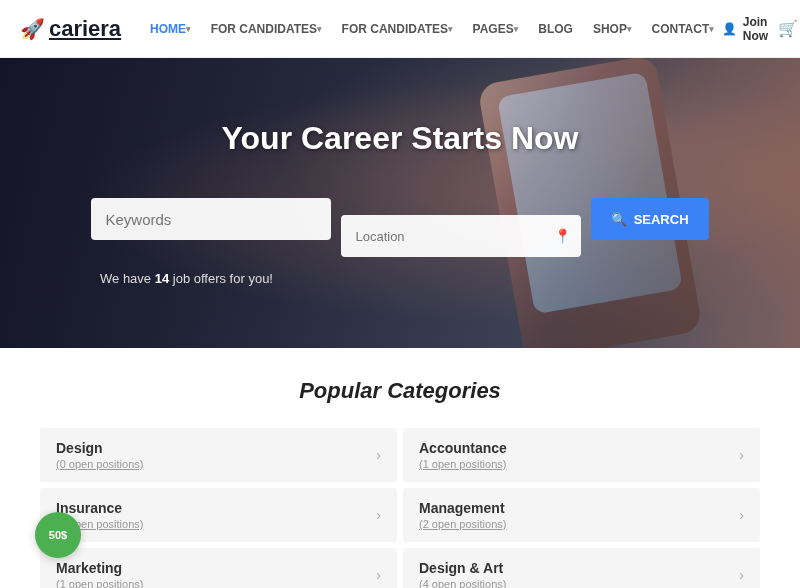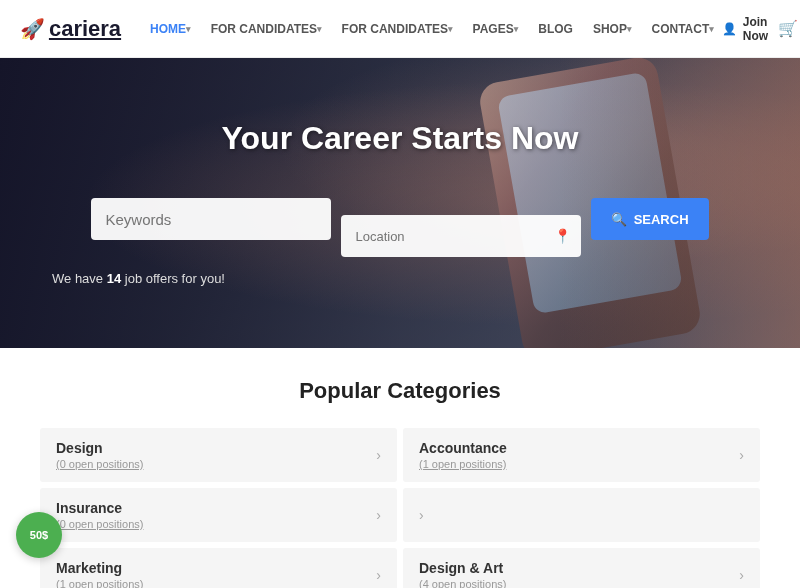--- a/index.html
+++ b/index.html
@@ -195,37 +195,38 @@
       font-weight: 600;
       cursor: pointer;
       display: flex;
       align-items: center;
       gap: 6px;
     }
     .hero-sub {
       font-size: 13px;
       color: #ddd;
       text-align: left;
-      padding-left: 52px;
+      padding-left: 100px;
     }
     .hero-sub strong {
       color: #fff;
     }
 
     
     .categories {
       padding: 30px 40px 20px;
       background: #fff;
     }
     .categories-title {
       text-align: center;
       font-size: 22px;
       font-weight: bold;
       color: #222;
       margin-bottom: 24px;
+      font-style: italic;
     }
     .categories-grid {
       display: grid;
       grid-template-columns: 1fr 1fr;
       gap: 6px;
     }
     .category-item {
       display: flex;
       align-items: center;
       justify-content: space-between;
@@ -248,21 +249,21 @@
     }
     .category-arrow {
       color: #aaa;
       font-size: 14px;
     }
 
     
     .floating-badge {
       position: fixed;
       bottom: 30px;
-      left: 16px;
+      left: 35px;
       width: 46px;
       height: 46px;
       background: #4caf50;
       border-radius: 50%;
       display: flex;
       align-items: center;
       justify-content: center;
       color: #fff;
       font-size: 11px;
       font-weight: bold;
@@ -367,20 +368,24 @@
 
     <div class="category-item">
       <div class="category-info">
         <div class="category-name">Insurance</div>
         <div class="category-count">(0 open positions)</div>
       </div>
       <span class="category-arrow">›</span>
     </div>
 
     <div class="category-item">
+      <div class="category-info">
+        <div class="category-name">Management</div>
+        <div class="category-count">(2 open positions)</div>
+      </div>
       <span class="category-arrow">›</span>
     </div>
 
     <div class="category-item">
       <div class="category-info">
         <div class="category-name">Marketing</div>
         <div class="category-count">(1 open positions)</div>
       </div>
       <span class="category-arrow">›</span>
     </div>

